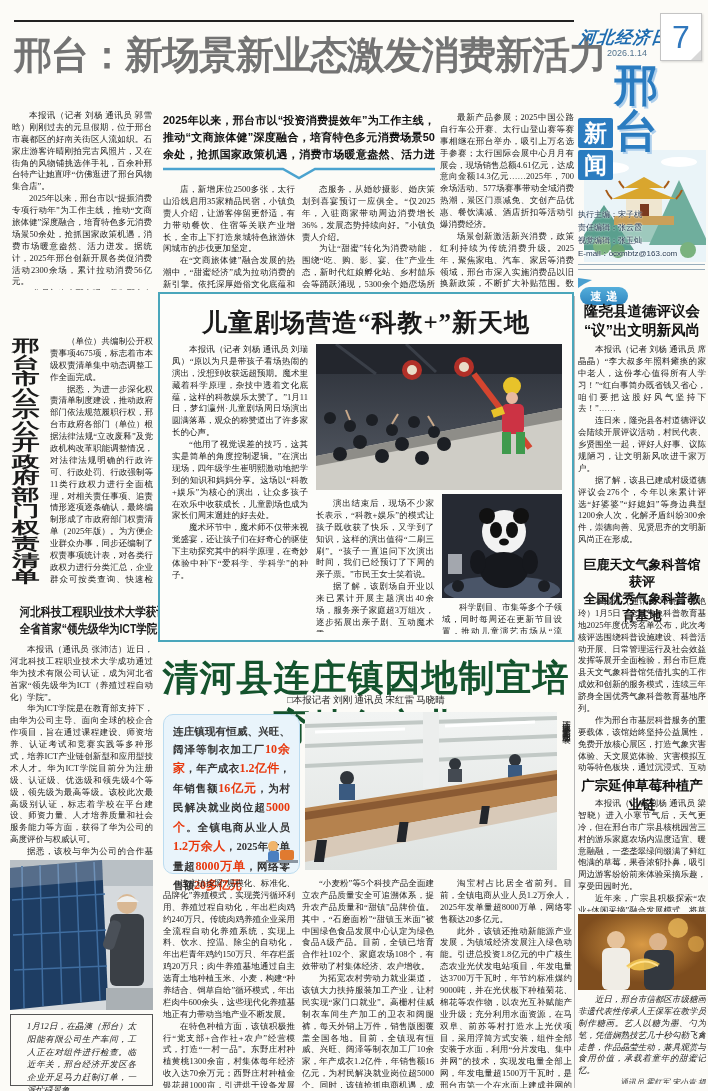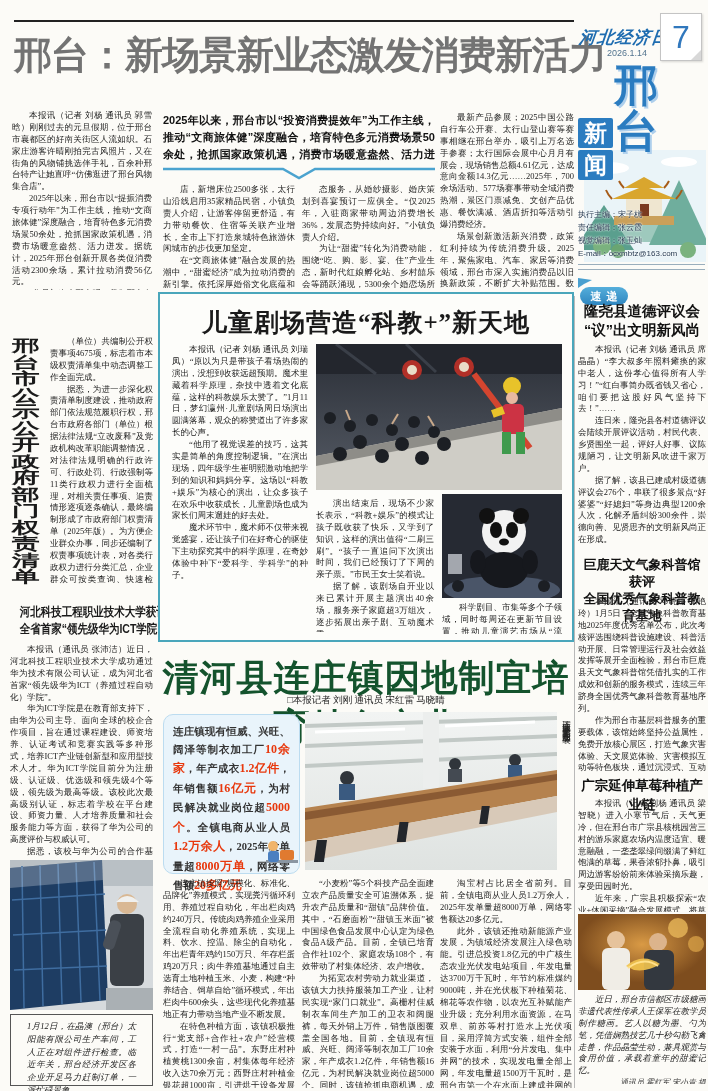--- a/index.html
+++ b/index.html
@@ -136,21 +136,21 @@
   </div>
   <div class="abs badge" style="left:580px;top:287px">速递</div>
 
   <div class="abs side-h" style="left:578px;top:302px;width:128px">
     <div>隆尧县道德评议会</div>
     <div>“议”出文明新风尚</div>
   </div>
   <div class="abs body-text" style="left:578px;top:344px;width:128px;height:206px">
       <p>本报讯（记者 刘杨 通讯员 席晶晶）“李大叔多年照料瘫痪的家中老人，这份孝心值得所有人学习！”“红白事简办既省钱又省心，咱们要把这股好风气坚持下去！”……</p>
       <p>连日来，隆尧县各村道德评议会陆续开展评议活动，村民代表、乡贤围坐一起，评好人好事、议陈规陋习，让文明新风吹进千家万户。</p>
-      <p>据了解，该县已建成村级道德评议会276个，串联了很多景点“好婆婆”“好媳妇”等身边典型1200余人次，化解矛盾纠纷300余件，崇德向善、见贤思齐的文明新风尚正在形成。</p>
+      <p>据了解，该县已建成村级道德评议会276个，今年以来累计评选“好婆婆”“好媳妇”等身边典型1200余人次，化解矛盾纠纷300余件，崇德向善、见贤思齐的文明新风尚正在形成。</p>
     </div>
 
   <div class="abs side-h side-h2" style="left:578px;top:556px;width:128px">
     <div>巨鹿天文气象科普馆获评</div>
     <div>全国优秀气象科普教育基地</div>
   </div>
   <div class="abs body-text" style="left:578px;top:596px;width:128px;height:176px">
       <p>本报讯（通讯员 邓晓婷 张艳玲）1月5日，全国气象科普教育基地2025年度优秀名单公布，此次考核评选围绕科普设施建设、科普活动开展、日常管理运行及社会效益发挥等展开全面检验，邢台市巨鹿县天文气象科普馆凭借扎实的工作成效和创新的服务模式，连续三年跻身全国优秀气象科普教育基地序列。</p>
       <p>作为邢台市基层科普服务的重要载体，该馆始终坚持公益属性，免费开放核心展区，打造气象灾害体验、天文展览体验、灾害模拟互动等特色板块，通过沉浸式、互动式科普形式将抽象气象知识和天文知识转化为公众可感可知的科普内容。近年来，该馆线上线下累计接待参观群众超8万人次，已成为基层传播气象知识、提升防灾减灾能力的重要窗口。</p>
     </div>

